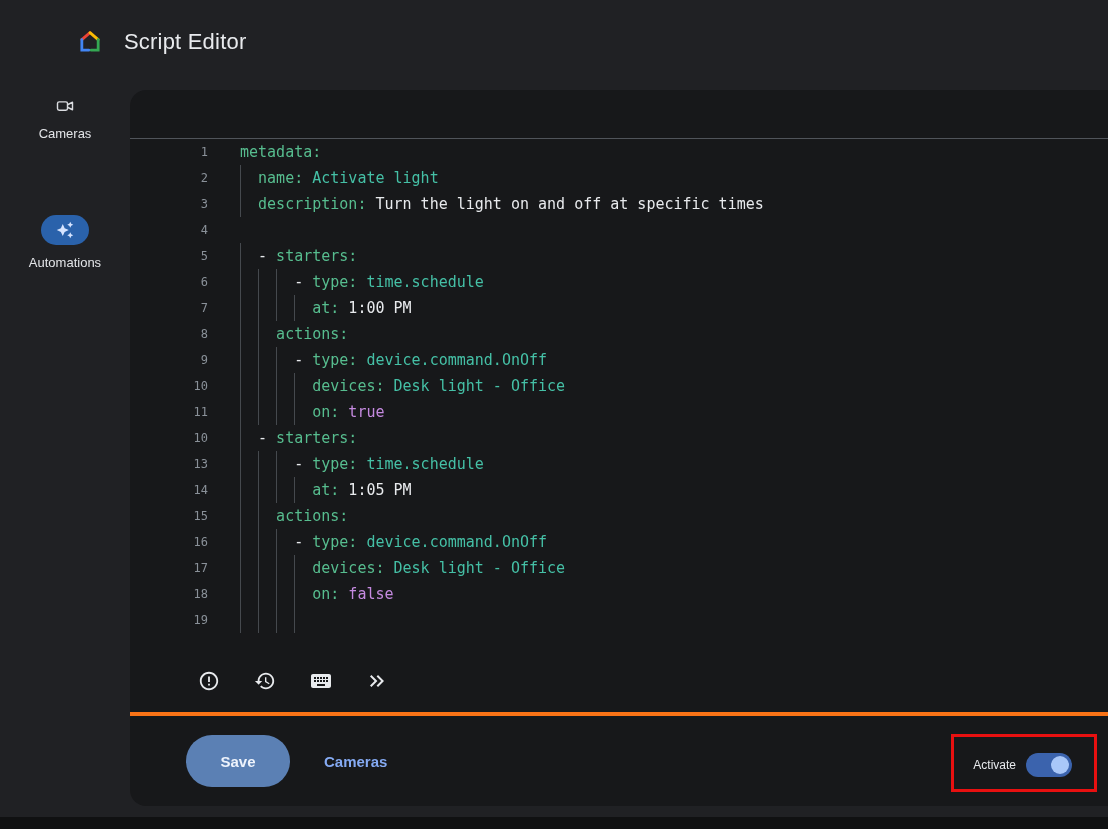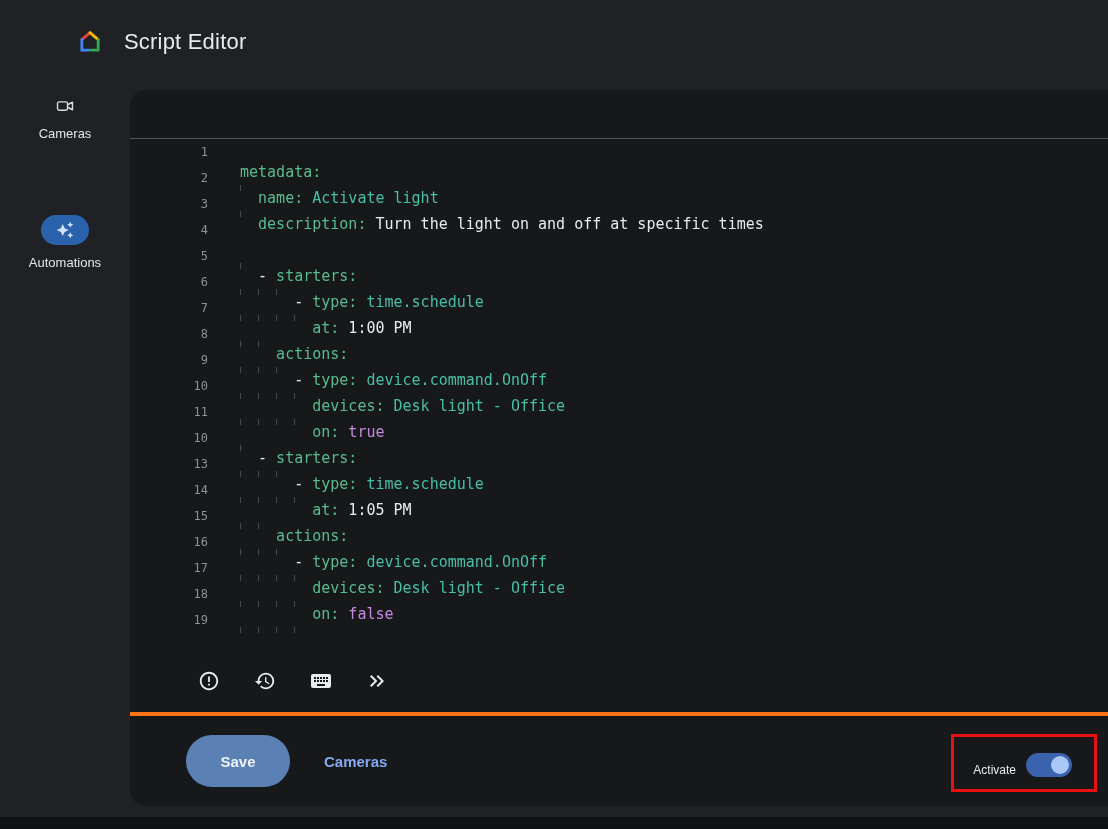--- a/index.html
+++ b/index.html
@@ -23,36 +23,36 @@
   .nav-label{margin-top:10px;font-size:13px;color:#e3e5e8;}
   .nav-pill{width:48px;height:30px;border-radius:15px;background:#2a62ab;display:flex;align-items:center;justify-content:center;}
   .nav-icon-plain{height:20px;display:flex;align-items:center;justify-content:center;}
   
   .card{position:absolute;left:130px;top:90px;width:978px;height:716px;background:var(--c-edbg);border-radius:16px 0 0 16px;}
   
   .editor{position:absolute;left:0;top:48px;width:100%;height:506px;border-top:1px solid #50545a;overflow:hidden;
     font-family:"DejaVu Sans Mono",monospace;font-size:15px;cursor:text;}
   .code-line{display:flex;height:26px;line-height:26px;white-space:pre;}
   .line-num{width:78px;flex:none;text-align:right;font-size:12px;color:var(--c-lnum);user-select:none;}
-  .line-code{margin-left:32px;position:relative;flex:1;margin-top:20px;}
+  .line-code{margin-left:32px;position:relative;flex:1;}
   .indent-guide{position:absolute;top:0;bottom:0;width:1px;background:var(--c-guide);}
   .line-text{display:inline-block;}
   .tok-key{color:var(--c-key);}
   .tok-value{color:var(--c-value);}
   .tok-plain{color:var(--c-plain);}
   .tok-bool{color:var(--c-bool);}
   
   .toolbar{position:absolute;left:0;top:560px;width:100%;height:62px;display:flex;align-items:center;padding-left:58px;gap:14px;}
   .tool-btn{width:42px;height:42px;background:none;border:none;border-radius:50%;display:flex;align-items:center;justify-content:center;cursor:pointer;padding:0;}
   
   .footer{position:absolute;left:0;top:622px;bottom:0;width:100%;border-top:4px solid #f97316;display:flex;align-items:center;padding:0 36px 0 56px;}
   .save-btn{height:52px;min-width:104px;padding:0 30px;border:none;border-radius:26px;background:#5b80b4;color:#eef3fc;font-size:15px;font-weight:700;cursor:pointer;font-family:"Liberation Sans",sans-serif;}
   .validate-btn{margin-left:28px;background:none;border:none;color:#85aaf3;font-size:15px;font-weight:700;cursor:pointer;font-family:"Liberation Sans",sans-serif;}
   .spacer{flex:1;}
-  .activate{display:flex;align-items:flex-end;gap:10px;margin-top:8px;}
+  .activate{display:flex;align-items:center;gap:10px;margin-top:8px;}
   .activate-label{font-size:12px;color:#e8eaed;}
   .switch{width:46px;height:24px;border-radius:13px;background:#5f6368;position:relative;cursor:pointer;flex:none;}
   .switch.on{background:#3b63ad;}
   .switch .knob{position:absolute;top:3px;left:3px;width:18px;height:18px;border-radius:50%;background:#9aa0a6;}
   .switch.on .knob{left:auto;right:3px;background:#a9c7f8;}
   
   .annotation-box{position:absolute;left:951px;top:734px;width:146px;height:58px;border:3px solid #e81010;z-index:9;pointer-events:none;}
   .bottom-strip{position:absolute;left:0;top:817px;width:100%;height:12px;background:#101112;}
 </style>
 </head>

